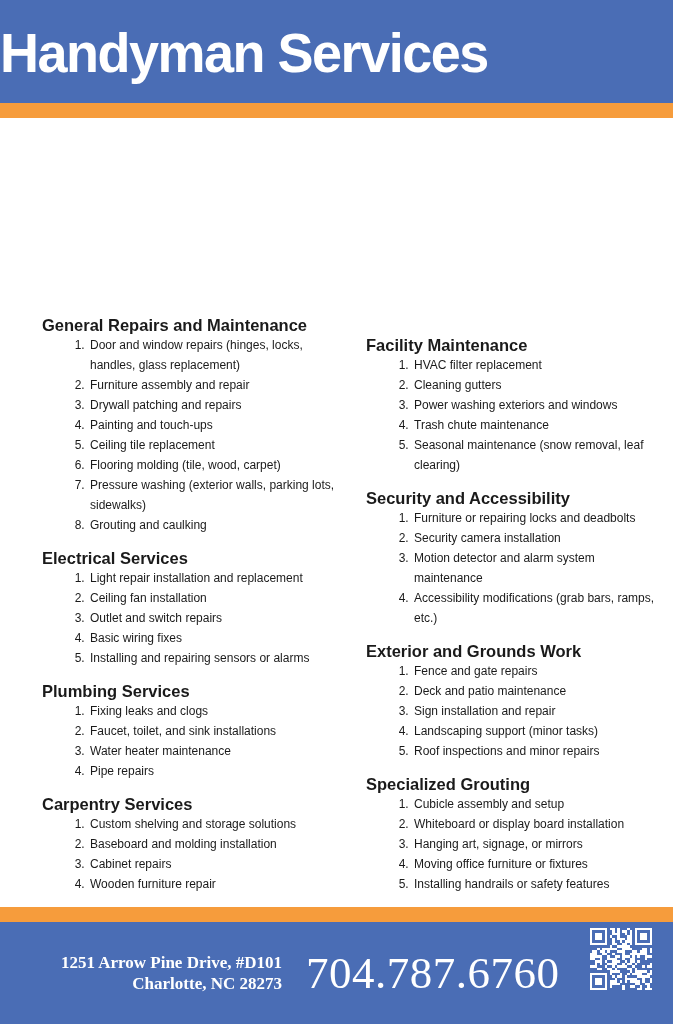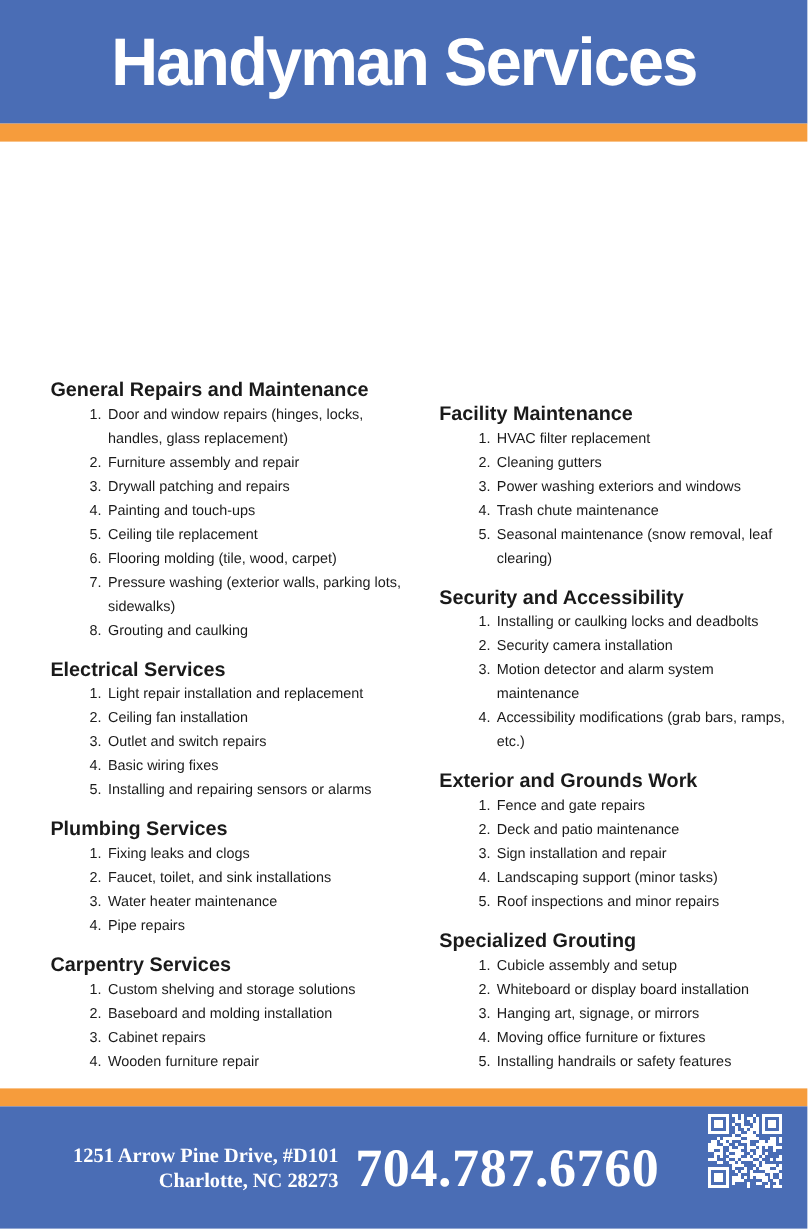--- a/index.html
+++ b/index.html
@@ -9,21 +9,21 @@
     width:673px; height:1024px;
     background:#ffffff;
     font-family:"Liberation Sans", sans-serif;
     color:var(--ink);
   }
   .page { width:673px; height:1024px; display:flex; flex-direction:column; overflow:hidden; }
 
   
   .header {
     height:103px; background:var(--blue);
-    display:flex; align-items:center; justify-content:center;
+    display:flex; align-items:center; justify-content:flex-start;
   }
   .page-title {
     color:#ffffff; font-weight:bold; font-size:54px;
     letter-spacing:-1.5px; transform:scaleY(1.04);
     margin:0; line-height:1;
   }
   .stripe { height:15px; background:var(--orange); }
 
   
   .content {
@@ -53,23 +53,23 @@
     color:#ffffff;
     padding:0 20px 0 34px;
   }
   .address-block {
     width:248px; text-align:right;
     font-family:"Liberation Serif", serif;
     font-weight:bold; font-size:17px; line-height:21px;
   }
   .phone-number {
     font-family:"Liberation Serif", serif;
-    font-weight:bold; font-size:45px;
+    font-weight:normal; font-size:45px;
     letter-spacing:0.5px;
-    margin-left:14px;
+    margin-left:24px;
     white-space:nowrap;
   }
   .qr-code {
     position:absolute; right:21px; top:6px;
     width:62px; height:62px;
   }
 </style>
 </head>
 <body>
 
@@ -136,21 +136,21 @@
             <li>Cleaning gutters</li>
             <li>Power washing exteriors and windows</li>
             <li>Trash chute maintenance</li>
             <li>Seasonal maintenance (snow removal, leaf clearing)</li>
           </ol>
   </div>
 
   <div class="section">
     <h2 class="section-heading">Security and Accessibility</h2>
     <ol class="service-list">
-            <li>Installing or caulking locks and deadbolts</li>
+            <li>Furniture or repairing locks and deadbolts</li>
             <li>Security camera installation</li>
             <li>Motion detector and alarm system maintenance</li>
             <li>Accessibility modifications (grab bars, ramps, etc.)</li>
           </ol>
   </div>
 
   <div class="section">
     <h2 class="section-heading">Exterior and Grounds Work</h2>
     <ol class="service-list">
             <li>Fence and gate repairs</li>

